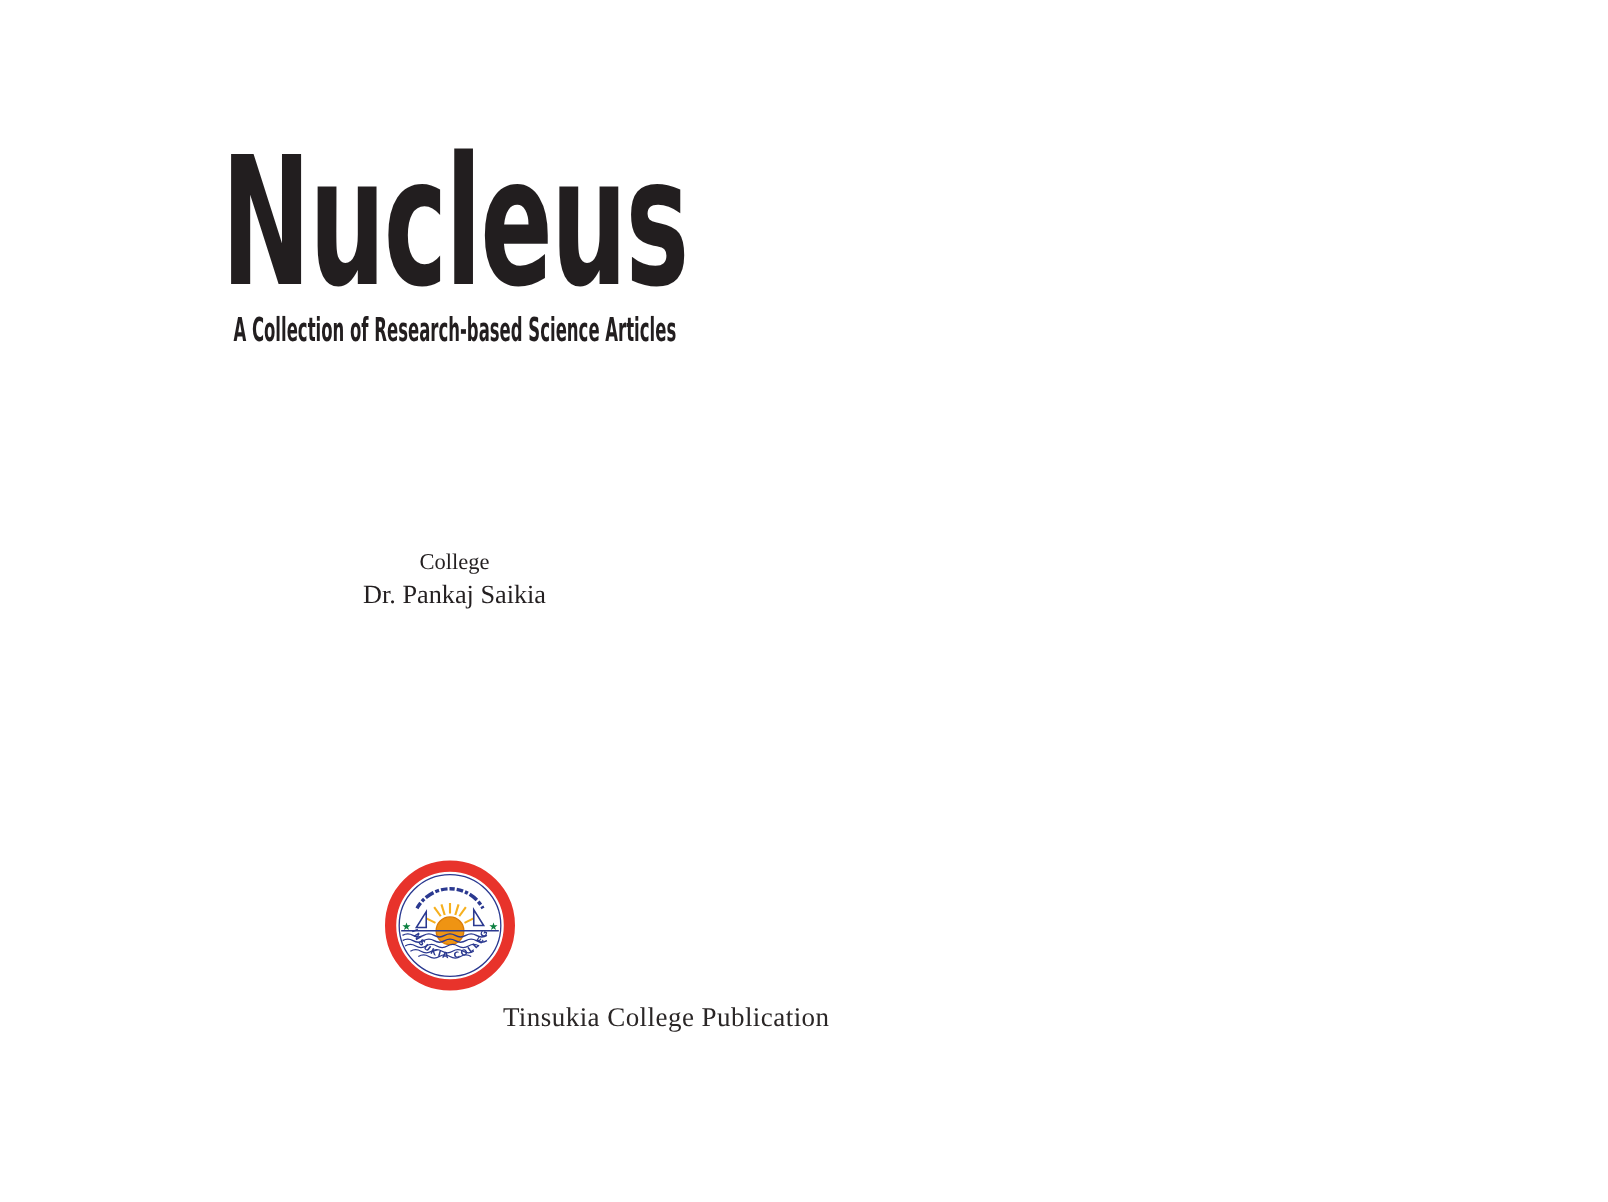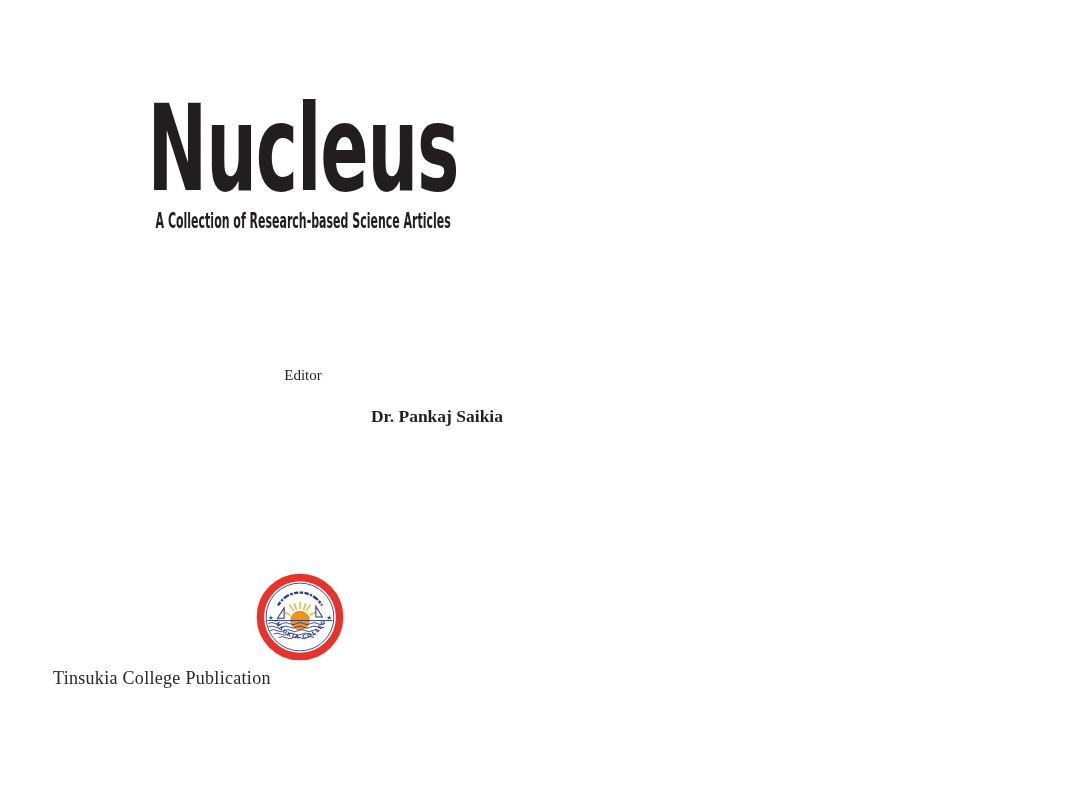--- a/index.html
+++ b/index.html
@@ -21,42 +21,42 @@
     white-space:nowrap;transform:scaleX(0.60);transform-origin:center top;
   }
   .subtitle-anchor{left:303px;top:209px;}
   .brand-subtitle{
     font-family:"DejaVu Sans",sans-serif;font-weight:bold;
     font-size:22px;line-height:1.1;color:#221e1f;
     white-space:nowrap;transform:scaleX(0.50);transform-origin:center top;
   }
   .editor-block{position:absolute;left:103px;top:366px;width:400px;text-align:center;}
   .editor-label{font-size:15px;line-height:1.3;}
-  .editor-name{font-size:17.5px;font-weight:bold;margin-top:20px;text-align:right;}
+  .editor-name{font-size:17.5px;font-weight:normal;margin-top:0;}
   .college-logo{position:absolute;left:256px;top:573px;width:88px;height:88px;}
-  .publisher{position:absolute;left:53px;top:668px;width:500px;text-align:left;
+  .publisher{position:absolute;left:53px;top:668px;width:500px;text-align:right;
     font-size:18px;letter-spacing:0.3px;color:#2a2626;}
 </style>
 </head>
 <body>
 
 <div>
 
   <section class="page page-left">
 
     <div class="center-anchor brand-anchor">
       <div class="brand-title">Nucleus</div>
     </div>
 
     <div class="center-anchor subtitle-anchor">
       <div class="brand-subtitle">A Collection of Research-based Science Articles</div>
     </div>
 
     <div class="editor-block">
-      <div class="editor-label">Editor</div>
+      <div class="editor-label">College</div>
       <div class="editor-name">Dr. Pankaj Saikia</div>
     </div>
 
     <div class="college-logo">
       <svg viewBox="0 0 100 100" width="88" height="88" aria-hidden="true">
         <circle cx="50" cy="50" r="45" fill="#ffffff" stroke="#e8332b" stroke-width="8.5"></circle>
         <circle cx="50" cy="50" r="38.5" fill="#ffffff" stroke="#2b3990" stroke-width="1"></circle>
         <clipPath id="inner-clip">
             <circle cx="50" cy="50" r="37.8"></circle>
           </clipPath>

